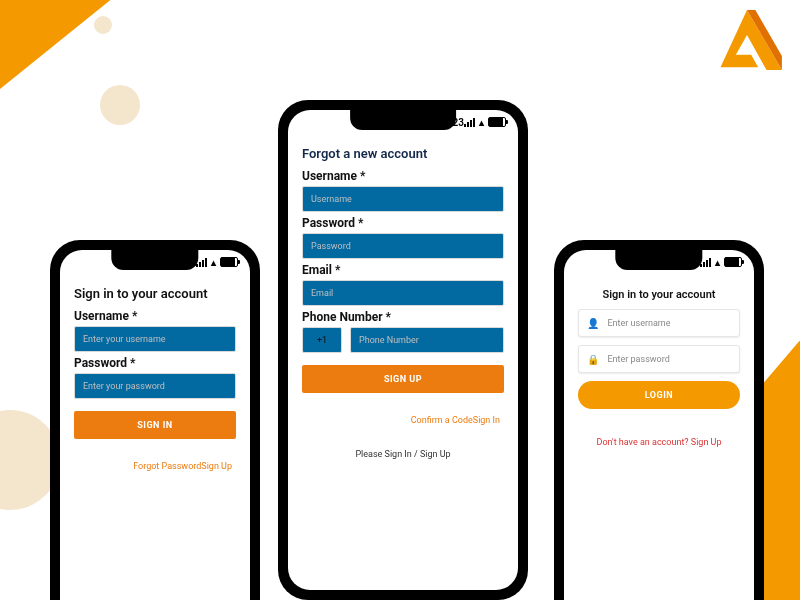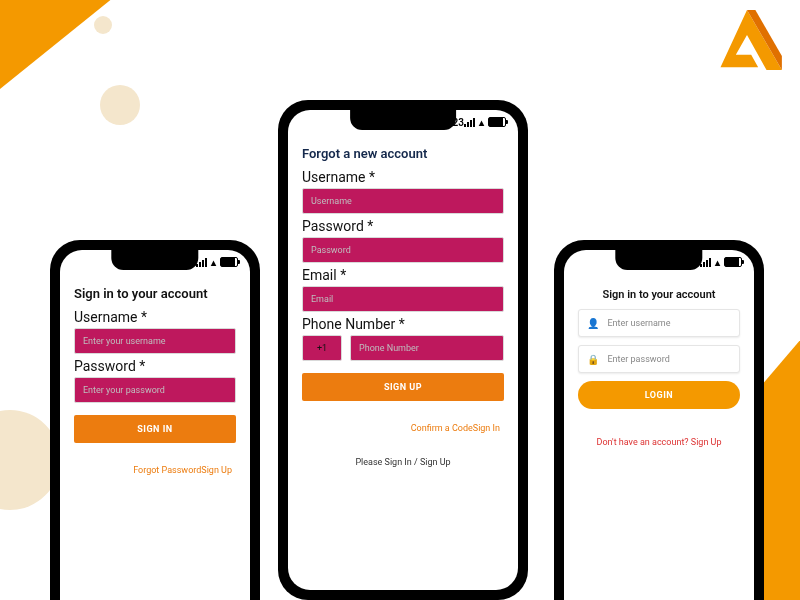--- a/index.html
+++ b/index.html
@@ -23,22 +23,22 @@
   .status-icons{display:flex;gap:4px;align-items:center}
   .sig{display:inline-flex;gap:1px;align-items:flex-end}
   .sig i{display:inline-block;width:2px;background:#000}
   .wifi{font-size:10px}
   .batt{width:16px;height:8px;border:1px solid #000;border-radius:2px;position:relative}
   .batt:after{content:"";position:absolute;right:-3px;top:2px;width:2px;height:4px;background:#000;border-radius:0 1px 1px 0}
   .batt i{display:block;height:100%;width:90%;background:#000}
   .content{position:absolute;top:28px;left:0;right:0;bottom:0;padding:6px 14px 0 14px;box-sizing:border-box;color:#111}
   .title{font-size:13px;font-weight:600;margin:2px 0 8px 0}
   .title.dark{color:#15294c}
-  .lbl{font-size:14px;font-weight:400;margin:4px 0 3px 0}
-  .field{width:100%;box-sizing:border-box;height:26px;border:1px solid #d9d9d9;border-radius:2px;font-size:9px;color:#bfbfbf;display:flex;align-items:center;padding:0 8px;background:#be185d}
+  .lbl{font-size:12px;font-weight:700;margin:4px 0 3px 0}
+  .field{width:100%;box-sizing:border-box;height:26px;border:1px solid #d9d9d9;border-radius:2px;font-size:9px;color:#bfbfbf;display:flex;align-items:center;padding:0 8px;background:#0369a1}
   .row{display:flex;gap:8px}
   .row .field{flex:1}
   .row .cc{flex:0 0 40px;color:#111;justify-content:center}
   .btn{height:28px;border-radius:2px;background:#ec7c0f;color:#fff;font-size:9px;font-weight:700;display:flex;align-items:center;justify-content:center;letter-spacing:.5px;margin-top:12px}
   .btn.pill{border-radius:14px;background:#f49900}
   .links{display:flex;justify-content:flex-end;font-size:9px;color:#ec7c0f;margin-top:22px;padding:0 4px}
   .subtext{text-align:center;font-size:9px;color:#333;margin-top:24px}
   
   .p3 .title{color:#111;text-align:center;font-size:11px;margin-top:4px;margin-bottom:8px}
   .p3 .ifield{display:flex;align-items:center;gap:8px;background:#fff;border:1px solid #e5e5e5;border-radius:3px;height:26px;box-shadow:0 1px 2px rgba(0,0,0,.08);padding:0 8px;font-size:9px;color:#888;margin-bottom:8px}

